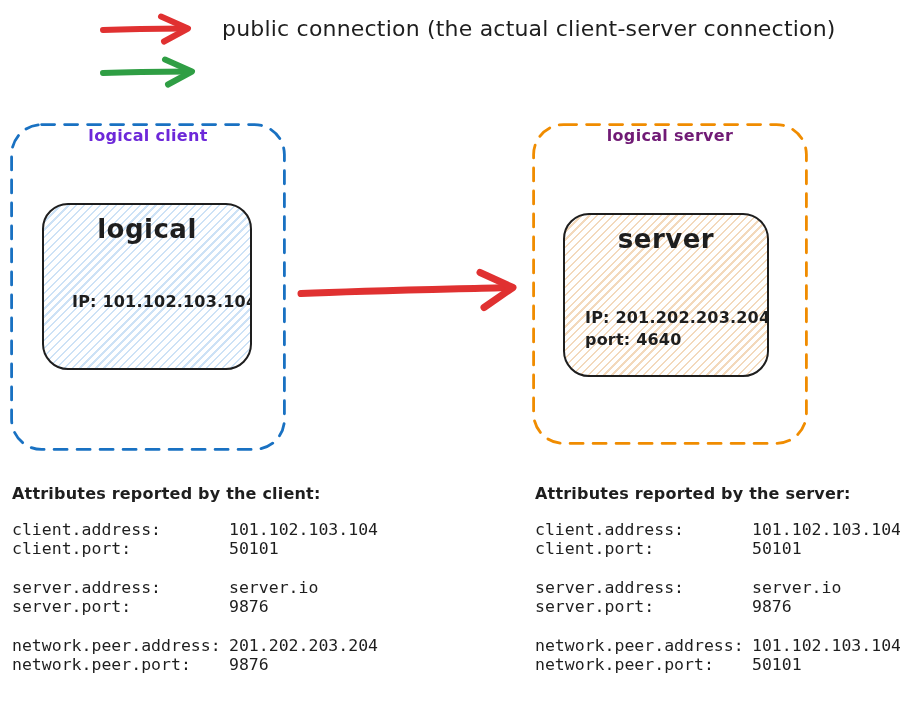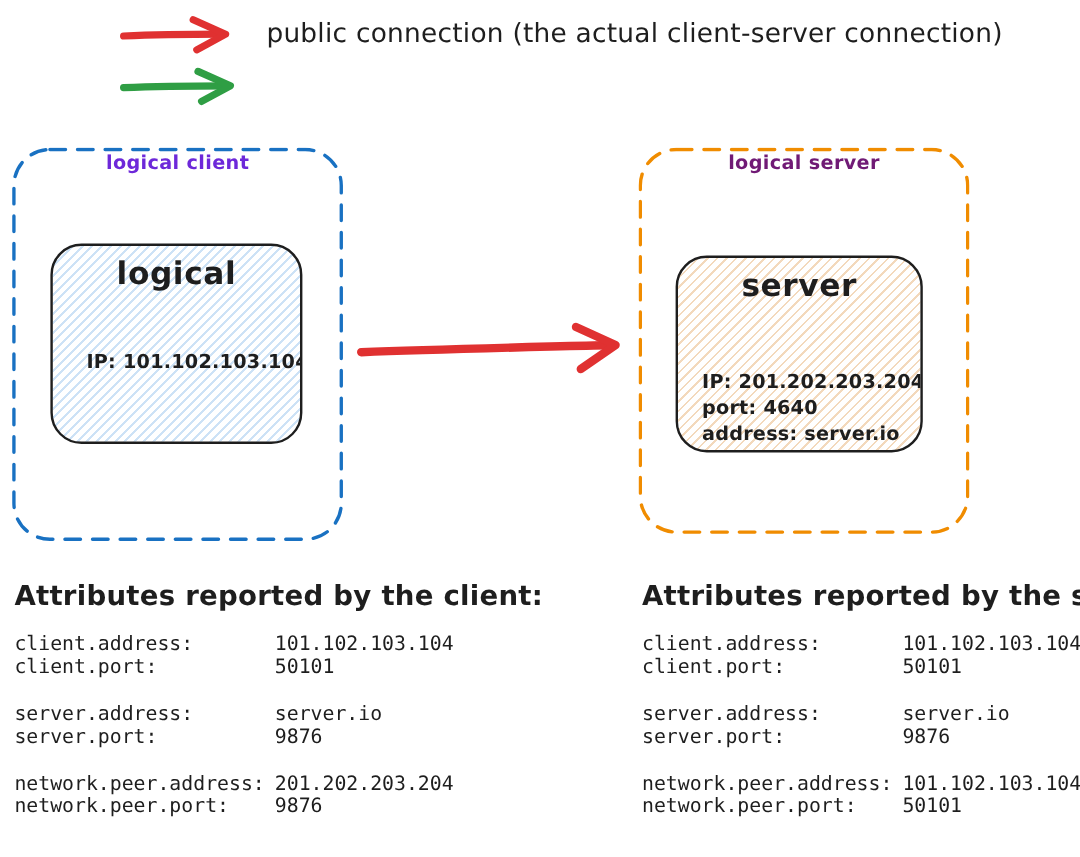--- a/index.html
+++ b/index.html
@@ -22,21 +22,21 @@
   .node { position: absolute; border: 2.2px solid #1e1e1e; border-radius: 26px; overflow: hidden; }
   .node.blue-hatch  { background: repeating-linear-gradient(135deg, #cde2f6 0 1.6px, #ffffff 1.6px 5.6px); }
   .node.orange-hatch{ background: repeating-linear-gradient(135deg, #f3d9bc 0 1.6px, #ffffff 1.6px 5.6px); }
   .node-title { position: absolute; top: 9px; left: 0; width: 100%; text-align: center;
                 font-size: 26px; font-weight: bold; letter-spacing: 0.5px; }
   .node-details { position: absolute; font-size: 16px; line-height: 22px; font-weight: bold;
                   letter-spacing: 0.2px; white-space: nowrap; }
 
   
   .attrs { position: absolute; }
-  .attrs-title { font-size: 23px; font-weight: bold; letter-spacing: 0.2px; margin-bottom: 17px; white-space: nowrap; }
+  .attrs-title { font-size: 16px; font-weight: bold; letter-spacing: 0.2px; margin-bottom: 17px; white-space: nowrap; }
   .attr-row { display: flex; font-family: "DejaVu Sans Mono", monospace; font-size: 16.5px; line-height: 19px; white-space: nowrap; }
   .attr-row .k { width: 217px; flex: 0 0 217px; }
   .attr-row.gap { margin-top: 20px; }
 
   svg path, svg rect { fill: none; stroke-linecap: round; stroke-linejoin: round; }
 </style>
 </head>
 <body>
 
 <div class="canvas">
@@ -75,21 +75,20 @@
     <svg class="frame" width="276" height="322" viewBox="0 0 276 322">
       <rect x="1.6" y="1.6" width="272.8" height="318.8" rx="30" stroke-width="2.8" stroke-dasharray="13 10" stroke="#f08c00"></rect>
     </svg>
     <div class="group-label orange">logical server</div>
 
     <div class="node orange-hatch" style="left:31px; top:90px; width:206px; height:164px;padding-left:28px;">
       <div class="node-title">server</div>
       <div class="node-details" style="left:20px; top:80px;margin-top:12px;">
         <div>IP: 201.202.203.204</div>
         <div>port: 4640</div>
-        <div>address: server.io</div>
       </div>
     </div>
   </div>
 
   <div class="attrs" style="left:12px; top:484px;">
     <div class="attrs-title">Attributes reported by the client:</div>
     <div class="attr-row">
       <span class="k">client.address:</span>
       <span class="v">101.102.103.104</span>
     </div>

